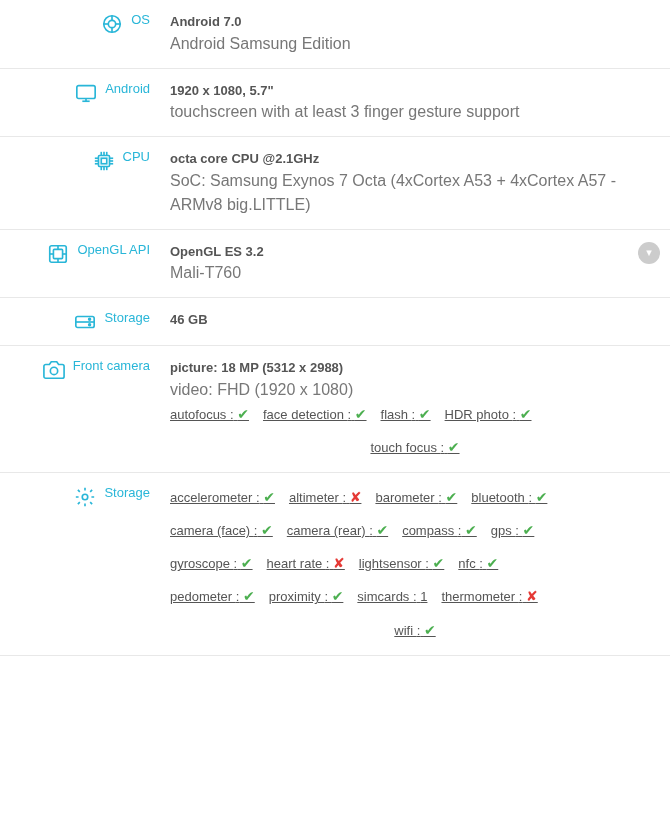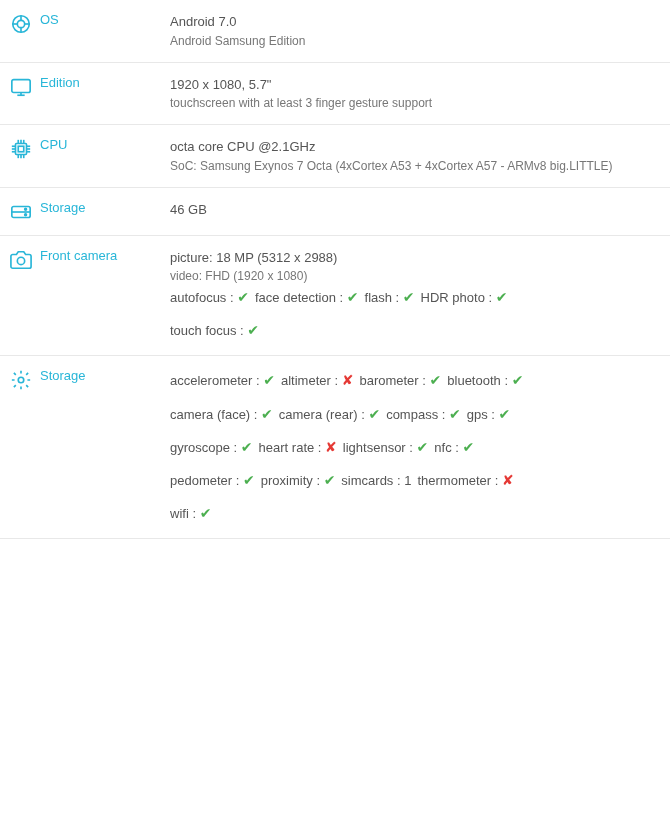--- a/index.html
+++ b/index.html
@@ -22,20 +22,21 @@
       vertical-align: top;
     }
     .label-cell {
       width: 160px;
       min-width: 160px;
     }
     .label-inner {
       display: flex;
       align-items: flex-start;
       gap: 8px;
+      justify-content: flex-end;
     }
     .spec-icon {
       width: 22px;
       height: 22px;
       flex-shrink: 0;
       margin-top: 1px;
     }
     .label-text {
       color: #29b6d8;
       font-size: 13px;
@@ -44,23 +45,24 @@
     .value-cell {
       color: #555;
       font-size: 13px;
       line-height: 1.5;
       position: relative;
       padding-right: 30px;
     }
     .value-main {
       font-size: 13px;
       color: #555;
+      font-weight: bold;
     }
     .value-sub {
-      font-size: 12px;
+      font-size: 16px;
       color: #777;
     }
     .dropdown-btn {
       position: absolute;
       right: 10px;
       top: 12px;
       width: 22px;
       height: 22px;
       border-radius: 50%;
       background: #ccc;
@@ -68,26 +70,27 @@
       cursor: pointer;
       display: flex;
       align-items: center;
       justify-content: center;
       color: #fff;
       font-size: 11px;
     }
     .feature-row {
       display: flex;
       flex-wrap: wrap;
-      gap: 4px 6px;
+      gap: 4px 14px;
       align-items: center;
       margin-bottom: 8px;
       line-height: 1.8;
-    }
-    .feature-row:last-child { margin-bottom: 0; }
+      text-decoration: underline;
+    }
+    .feature-row:last-child { margin-bottom: 0; justify-content: center; }
     .check-green { color: #4caf50; font-size: 14px; }
     .check-red { color: #e53935; font-size: 14px; }
     .colon { color: #555; }
     svg.icon-svg {
       width: 22px;
       height: 22px;
     }
   </style>
 </head>
 <body>
@@ -114,21 +117,21 @@
         </td>
       </tr>
       <tr>
         <td class="label-cell">
     <div class="label-inner">
       <span class="spec-icon"><svg class="icon-svg" viewBox="0 0 24 24" fill="none" stroke="#29b6d8" stroke-width="1.8">
                 <rect x="2" y="4" width="20" height="14" rx="2"></rect>
                 <line x1="8" y1="21" x2="16" y2="21"></line>
                 <line x1="12" y1="18" x2="12" y2="21"></line>
               </svg></span>
-      <span class="label-text">Edition</span>
+      <span class="label-text">Android</span>
     </div>
   </td>
         <td class="value-cell">
           <div class="value-main">1920 x 1080, 5.7"</div>
           <div class="value-sub">touchscreen with at least 3 finger gesture support</div>
         </td>
       </tr>
       <tr>
         <td class="label-cell">
     <div class="label-inner">
@@ -153,20 +156,40 @@
   </td>
         <td class="value-cell">
           <div class="value-main">octa core CPU @2.1GHz</div>
           <div class="value-sub">SoC: Samsung Exynos 7 Octa (4xCortex A53 + 4xCortex A57 - ARMv8 big.LITTLE)</div>
         </td>
       </tr>
       <tr>
         <td class="label-cell">
     <div class="label-inner">
       <span class="spec-icon"><svg class="icon-svg" viewBox="0 0 24 24" fill="none" stroke="#29b6d8" stroke-width="1.8">
+                <rect x="3" y="3" width="18" height="18" rx="2"></rect>
+                <rect x="7" y="7" width="10" height="10" rx="1"></rect>
+                <line x1="12" y1="3" x2="12" y2="7"></line>
+                <line x1="12" y1="17" x2="12" y2="21"></line>
+                <line x1="3" y1="12" x2="7" y2="12"></line>
+                <line x1="17" y1="12" x2="21" y2="12"></line>
+              </svg></span>
+      <span class="label-text">OpenGL API</span>
+    </div>
+  </td>
+        <td class="value-cell">
+          <div class="value-main">OpenGL ES 3.2</div>
+          <div class="value-sub">Mali-T760</div>
+          <button class="dropdown-btn">▾</button>
+        </td>
+      </tr>
+      <tr>
+        <td class="label-cell">
+    <div class="label-inner">
+      <span class="spec-icon"><svg class="icon-svg" viewBox="0 0 24 24" fill="none" stroke="#29b6d8" stroke-width="1.8">
                 <rect x="2" y="6" width="20" height="12" rx="2"></rect>
                 <line x1="2" y1="12" x2="22" y2="12"></line>
                 <circle cx="17" cy="9" r="1"></circle>
                 <circle cx="17" cy="15" r="1"></circle>
               </svg></span>
       <span class="label-text">Storage</span>
     </div>
   </td>
         <td class="value-cell">
           <div class="value-main">46 GB</div>

